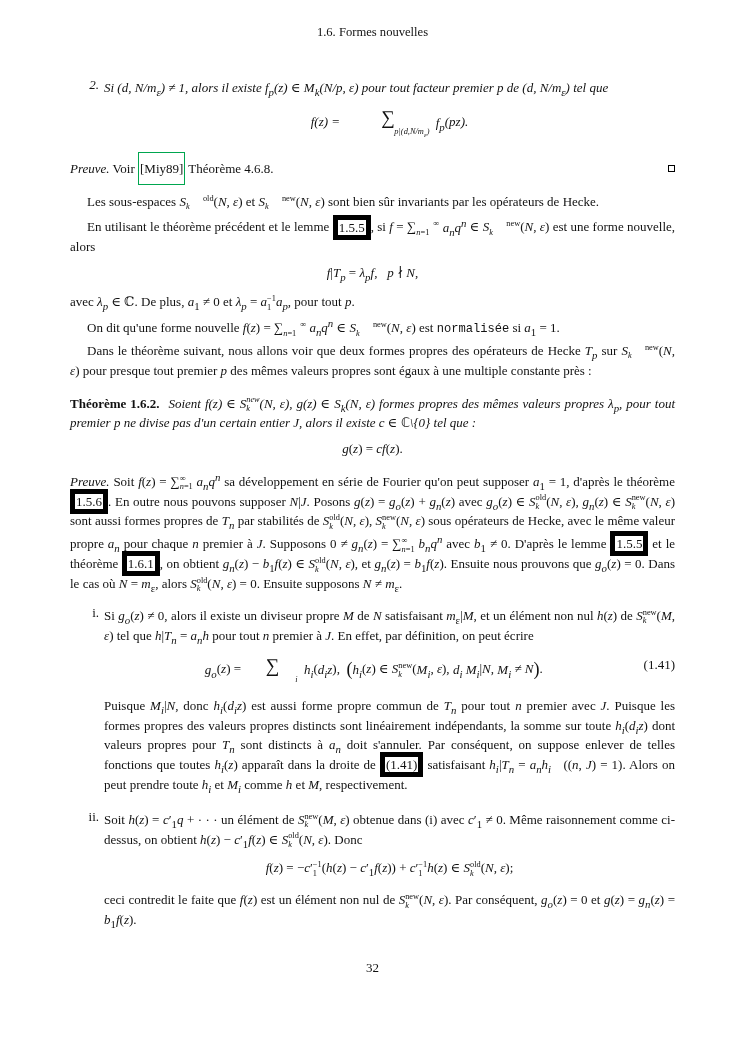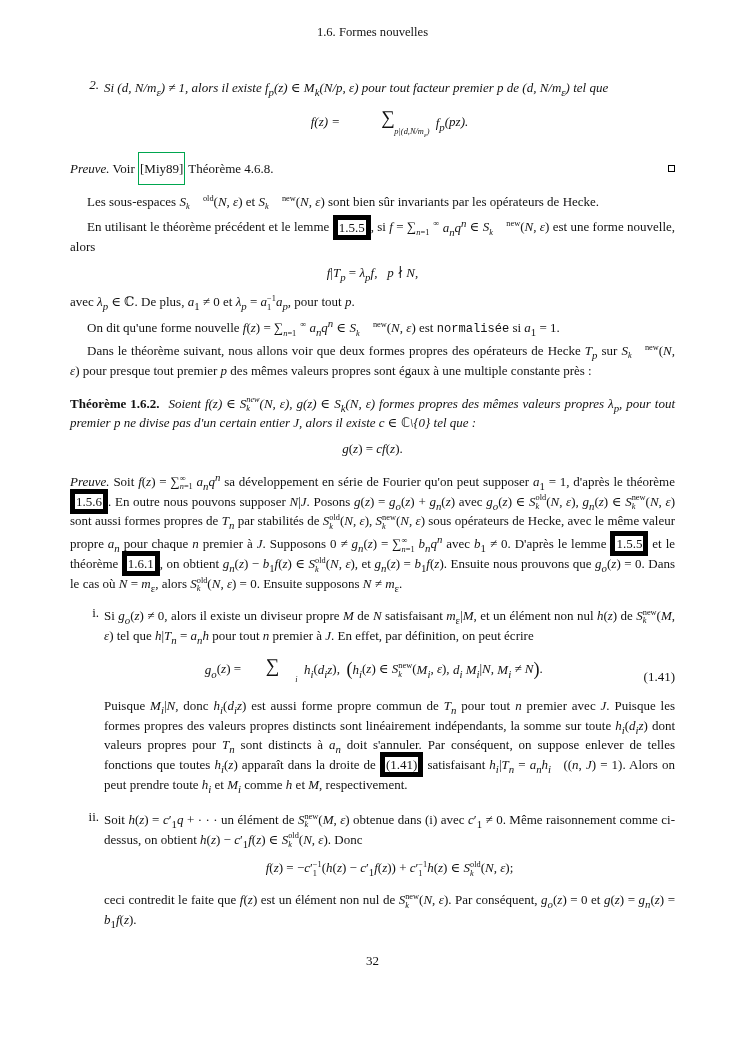--- a/index.html
+++ b/index.html
@@ -19,31 +19,31 @@
   .it { font-style:italic; }
   .tt { font-family:"Liberation Mono","DejaVu Sans Mono",monospace; font-size:0.93em; }
   .rl { border:5px solid #000000; padding:0 1px; cursor:pointer; }
   .gl { border:1px solid #00a64f; padding:8px 1px; cursor:pointer; }
   .li { display:flex; margin:9px 0 6px 14px; }
   .li-label { flex:none; width:20px; text-align:right; padding-right:5px; }
   .li-body { flex:1; text-align:justify; }
   .eq { text-align:center; margin:9px 0; }
   .eq-group .eq { margin:3px 0; }
   .eq-group { margin:9px 0; }
-  .eqrow { display:flex; align-items:flex-end; margin:10px 0; }
+  .eqrow { display:flex; align-items:flex-start; margin:10px 0; }
   .eqcenter { flex:1; text-align:center; }
   .eqtag { flex:none; }
   .st { display:inline-block; vertical-align:-0.42em; text-align:left; font-size:0.64em; line-height:1.05; }
   .dsum { display:inline-flex; flex-direction:column; align-items:center; vertical-align:middle; margin:0 3px; }
   .dsign { font-size:19px; line-height:1.0; }
   .dlim { font-size:8.4px; line-height:1.15;padding-left:48px; }
   .bigp { font-size:1.4em; vertical-align:-0.12em; }
   .qed { float:right; width:7px; height:7px; border:1px solid #000; margin-top:5px; }
   .thm-label { font-weight:bold; margin-right:5px; }
-  .page-number { position:absolute; bottom:33px; left:0; right:0; text-align:center; }
+  .page-number { position:absolute; bottom:26px; left:0; right:0; text-align:center; }
 </style>
 </head>
 <body>
 
 <div class="page">
 
   <div class="running-head">1.6.  Formes nouvelles</div>
 
   <div class="li it">
     <div class="li-label">2.</div>

